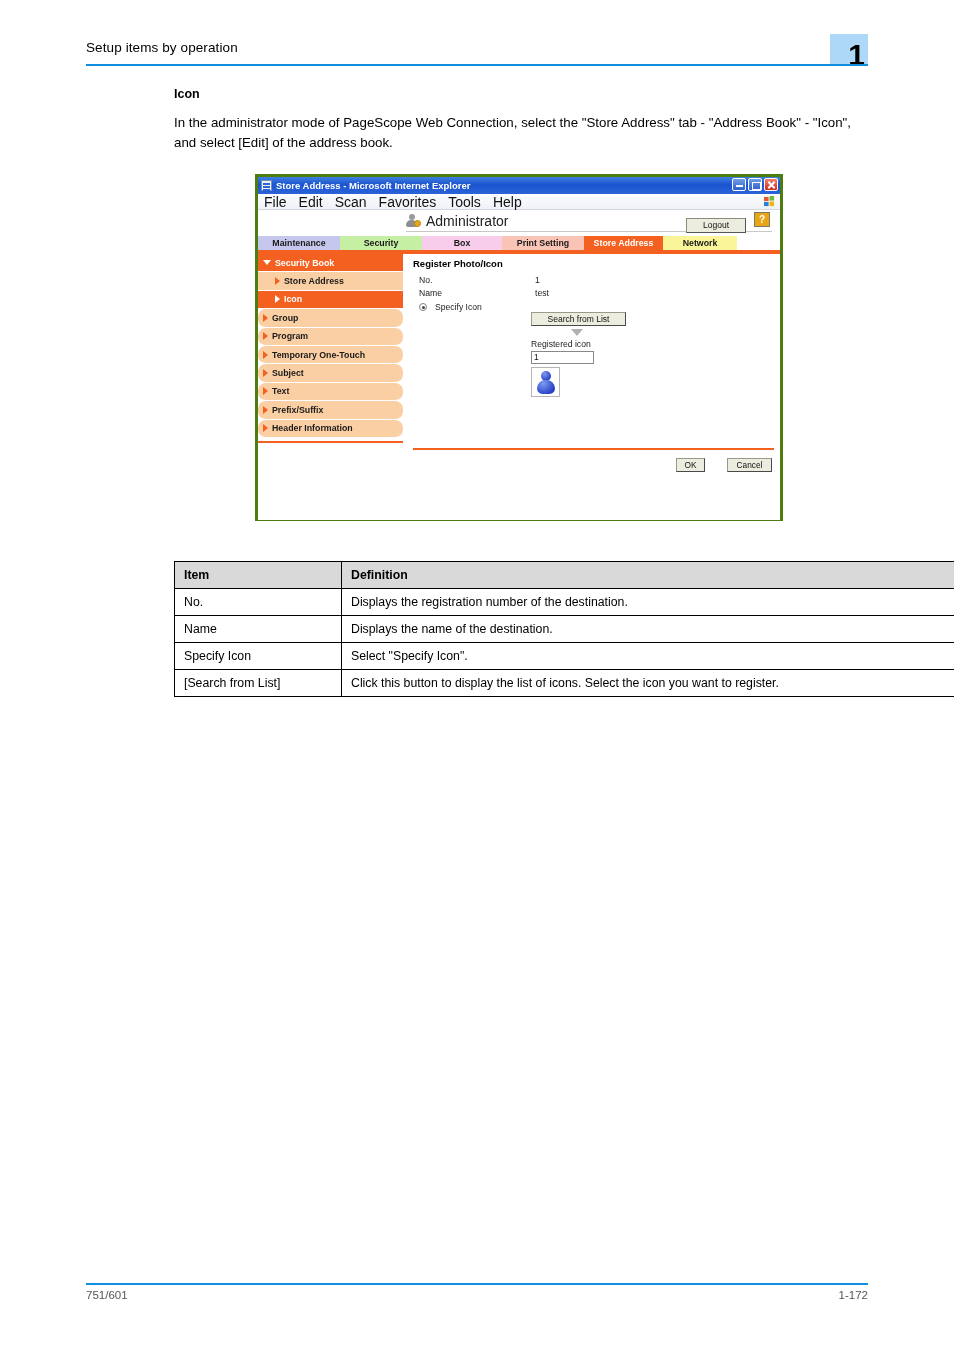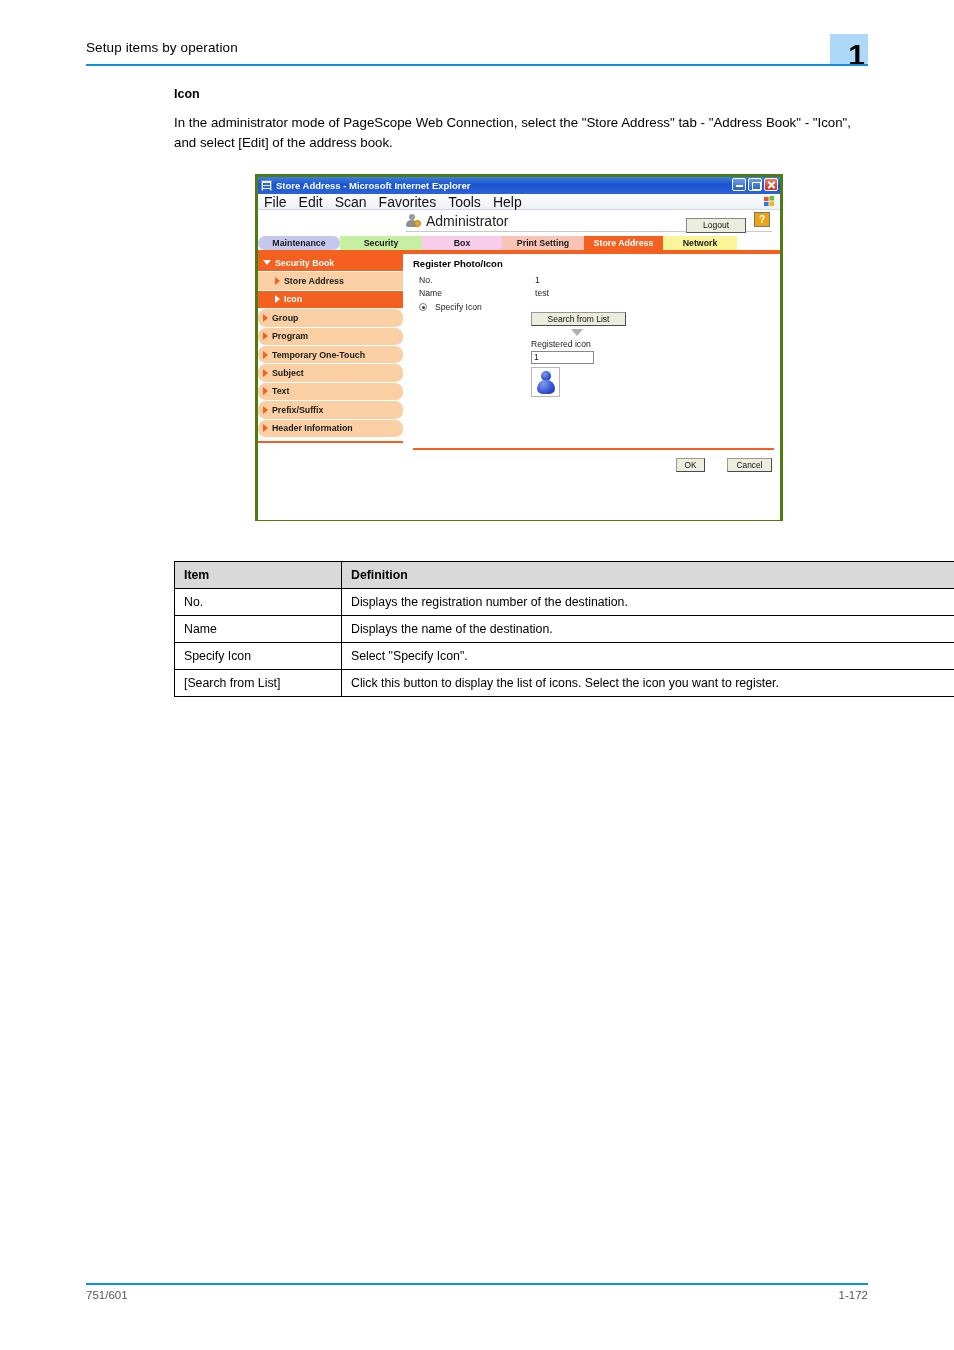--- a/index.html
+++ b/index.html
@@ -434,21 +434,21 @@
           <div class="body"></div>
           <div class="gear"></div>
       </div>
       <div class="admin-name">Administrator</div>
       <div class="logout-btn">Logout</div>
       <div class="help-btn">?</div>
     </div>
 
 
     <div class="tabrow">
-      <div class="tab" style="background: rgb(197, 200, 236); flex: 0 0 82px; border-radius: 7px;">Maintenance</div>
+      <div class="tab" style="background: rgb(197, 200, 236); flex: 0 0 82px;">Maintenance</div>
       <div class="tab" style="background: rgb(197, 240, 164); flex: 0 0 82px;">Security</div>
       <div class="tab" style="background: rgb(247, 205, 235); flex: 0 0 80px;">Box</div>
       <div class="tab" style="background: rgb(249, 196, 182); flex: 0 0 82px;">Print Setting</div>
       <div class="tab active" style="background: rgb(244, 96, 31); flex: 0 0 79px;">Store Address</div>
       <div class="tab" style="background: rgb(251, 245, 154); flex: 0 0 74px;">Network</div>
     </div>
 
     <div class="split">
 
       <div class="sidebar">

